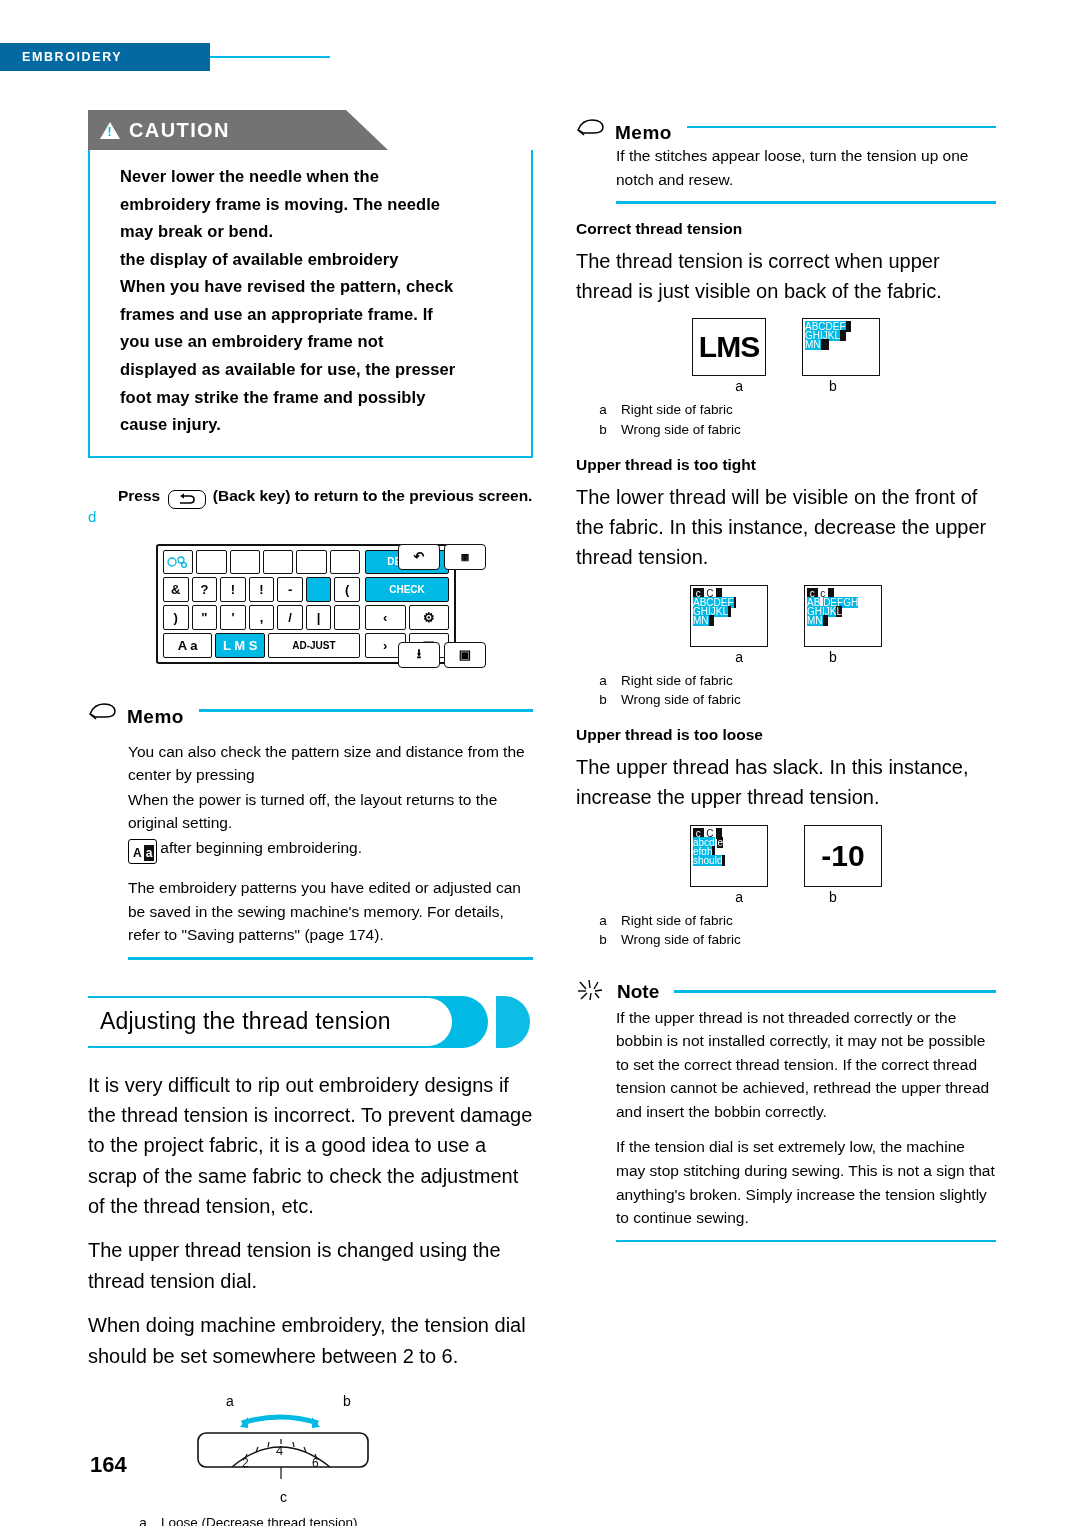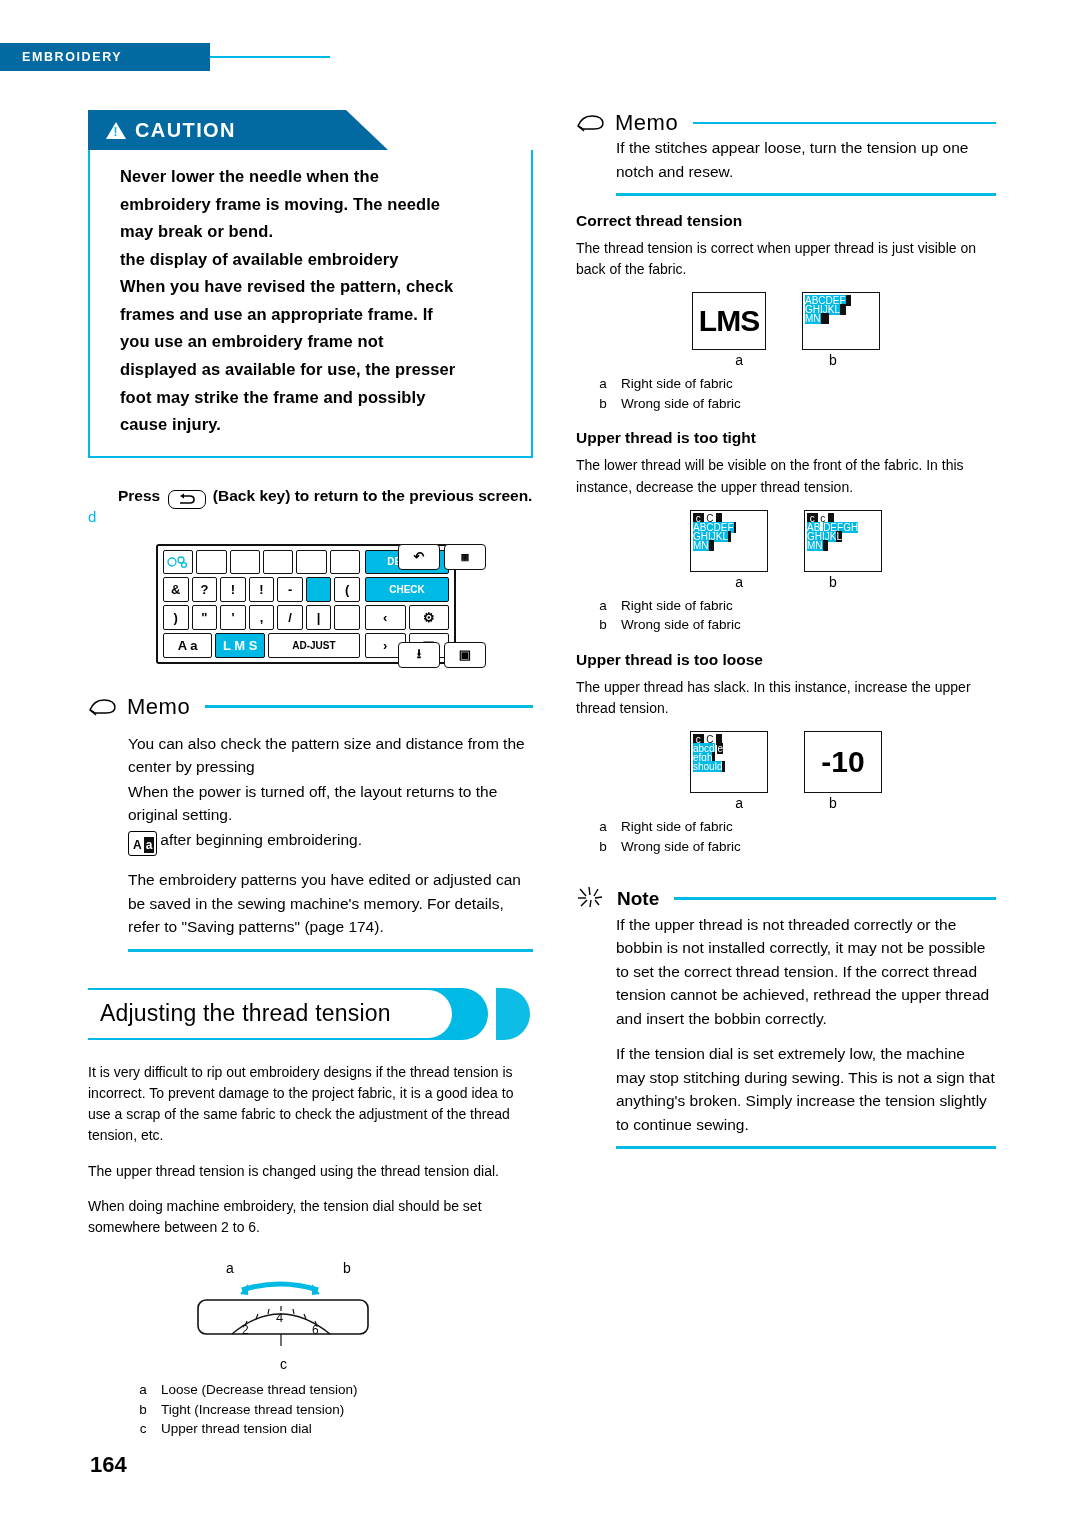--- a/index.html
+++ b/index.html
@@ -32,24 +32,24 @@
     flex: 0 0 auto; width: 120px; height: 2px; background: #00b9e4; margin-left: 0px;
   }
   
   .col-left { position: absolute; left: 88px; top: 110px; width: 445px; }
   .col-right { position: absolute; left: 576px; top: 110px; width: 420px; }
 
   
   .caution-wrap { position: relative; width: 445px; }
   .caution-tab {
     position: relative; height: 40px; width: 300px;
-    background: #0369a1;
+    background: #737373;
     display: flex; align-items: center;
     clip-path: polygon(0 0, 258px 0, 300px 40px, 0 40px);
-    padding-left: 18px;
+    padding-left: 12px;
   }
   .caution-tab .tri {
     width: 0; height: 0; border-left: 10px solid transparent; border-right: 10px solid transparent;
     border-bottom: 17px solid #ffffff; position: relative; margin-right: 9px;
   }
   .caution-tab .tri::after {
     content: "!"; position: absolute; left: -2.5px; top: 3px; font-size: 12px; font-weight: bold; color: #00b9e4;
   }
   .caution-title { color: #fff; font-weight: bold; font-size: 20px; letter-spacing: 1.4px; }
   .caution-body {
@@ -88,21 +88,21 @@
   .lcd-right { width: 84px; display: flex; flex-direction: column; gap: 3px; }
   .lcd-right .cell { height: 25px; }
   .lcd-col2 { display: flex; gap: 3px; }
   .lcd-col2 .cell { flex: 1 1 0; }
 
   
   .memo-head {
     display: flex; align-items: center; gap: 9px; margin-top: 26px;
   }
   .memo-head .ico { width: 30px; height: 22px; flex: 0 0 auto; }
-  .memo-head .lbl { font-size: 22px; font-weight: normal; letter-spacing: 0.5px; }
+  .memo-head .lbl { font-size: 19px; font-weight: bold; letter-spacing: 0.5px; margin-top: 12px; }
   .memo-head .rule { flex: 1 1 auto; height: 2.5px; background: #00b9e4; margin-left: 6px; }
   .memo-body { padding-left: 40px; font-size: 15.5px; line-height: 1.52; }
   .memo-body p { margin: 0 0 0 0; }
   .memo-body p + p { margin-top: 1px; }
   .rule-bottom { height: 2.5px; background: #00b9e4; margin-top: 10px; }
   .inline-key {
     display: inline-block; border: 1.4px solid #000; border-radius: 3px;
     background: #fff; padding: 0 2px; vertical-align: -4px; margin-right: 3px;
   }
   .inline-key span { display: inline-block; font-size: 12px; font-weight: bold; line-height: 16px; padding: 0 2px; }
@@ -122,21 +122,21 @@
     position: absolute; left: 408px; top: 0; height: 52px; width: 34px;
     background: #00b9e4; border-radius: 0 26px 26px 0; opacity: .95;
   }
   .section-head .inner {
     position: absolute; left: 0px; top: 2px; height: 48px; width: 364px;
     background: #ffffff; border-radius: 0 24px 24px 0;
     display: flex; align-items: center; padding-left: 12px;
   }
   .section-title { font-size: 23px; letter-spacing: .2px; }
 
-  .body-text { font-size: 14px; line-height: 1.52; margin-top: 18px; }
+  .body-text { font-size: 20px; line-height: 1.52; margin-top: 18px; }
   .body-text p { margin: 0; }
   .body-text p + p { margin-top: 14px; }
 
   
   .dial-fig { margin: 22px 0 0 0; position: relative; height: 110px; }
   .legend { font-size: 13.5px; line-height: 1.45; margin-top: 10px; }
   .legend-row { display: flex; gap: 13px; padding-left: 50px; }
   .legend-row .l { width: 10px; text-align: center; }
 
   

